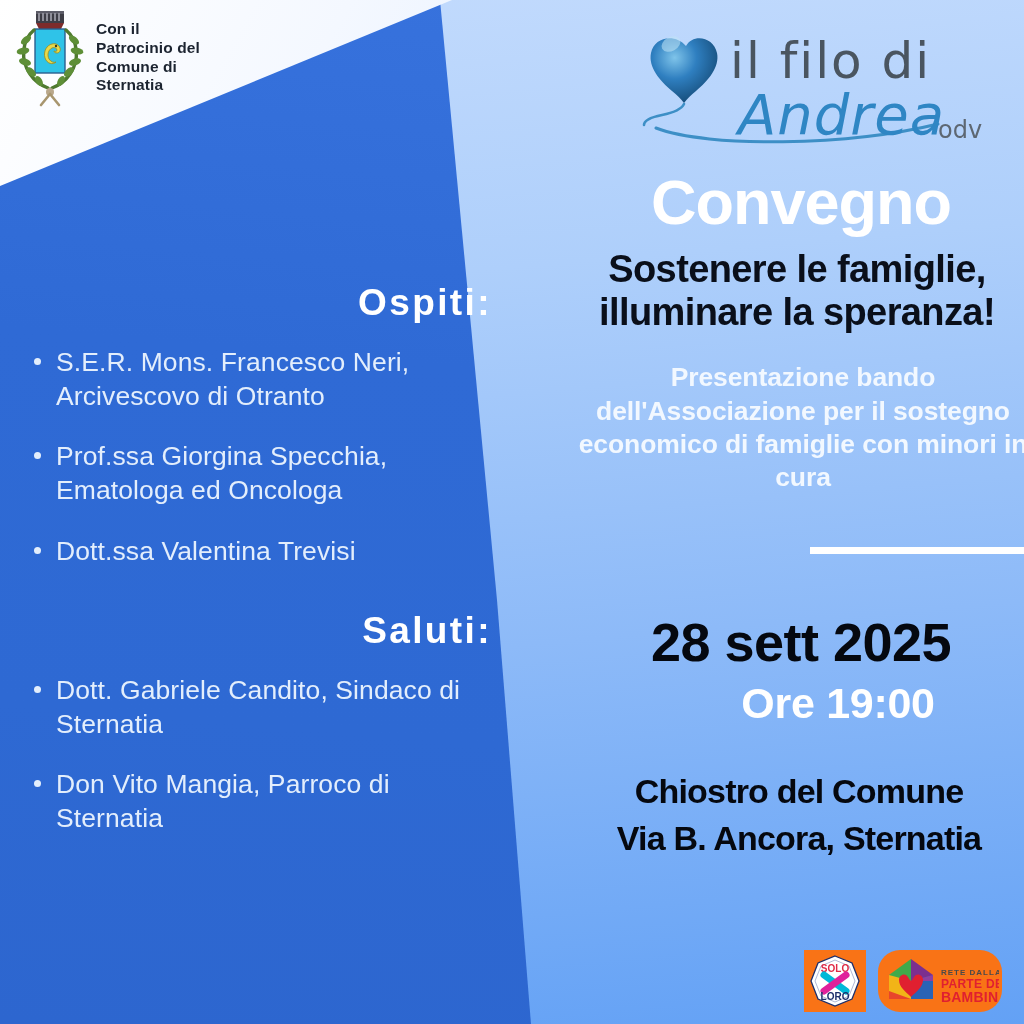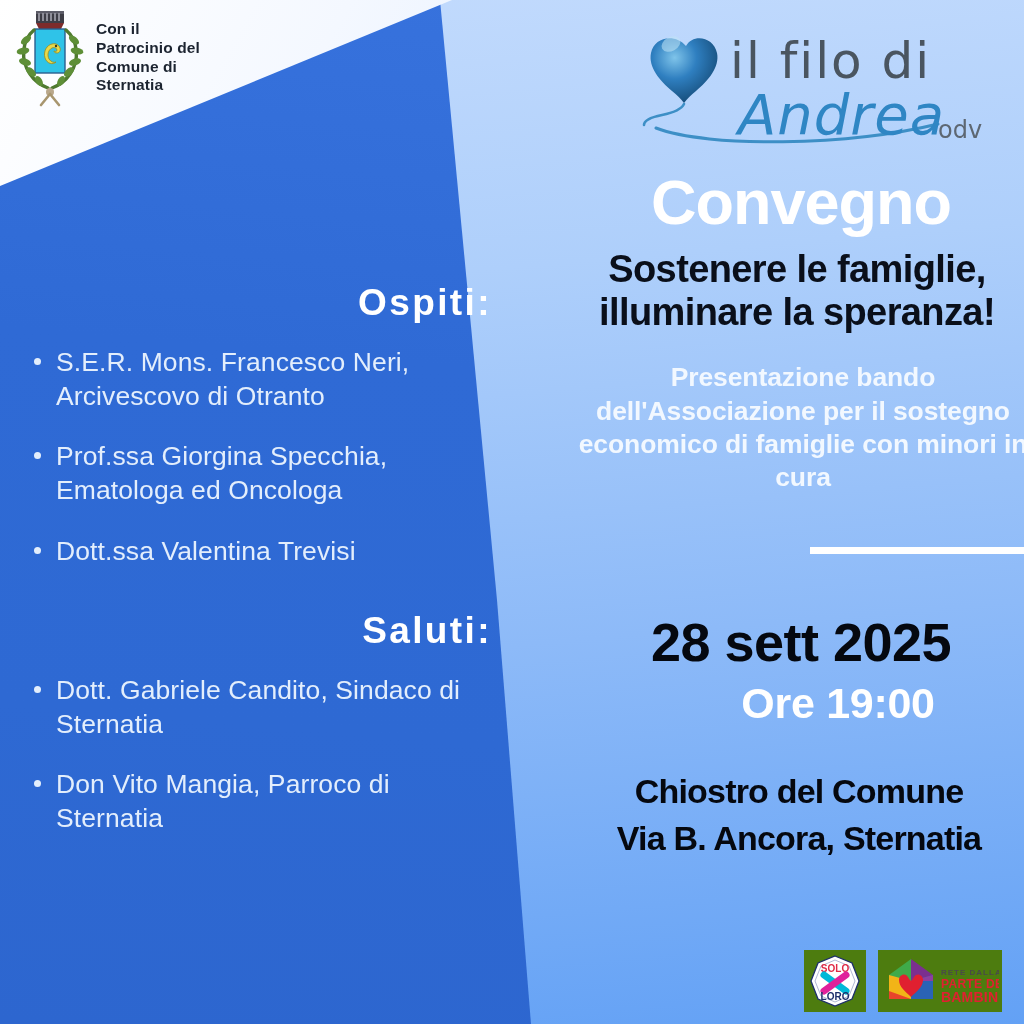--- a/index.html
+++ b/index.html
@@ -101,25 +101,25 @@
     line-height:1.38; margin-top:40px; letter-spacing:-.8px;
     margin-left:26px;
   }
 
   
   .sponsors{
     position:absolute; right:22px; bottom:12px;
     display:flex; align-items:center; gap:12px;
   }
   .logo-card{
-    background:#4d7c0f; display:flex; align-items:center;
+    background:#f97316; display:flex; align-items:center;
     justify-content:center;
   }
   .logo-solo{ width:62px; height:62px; }
-  .logo-rete{ width:124px; height:62px; }
+  .logo-rete{ width:124px; height:62px;border-radius:22px; }
   .logo-card svg{ display:block; }
 </style>
 </head>
 <body>
 
 <div class="bg-layer">
   <div class="blue-panel"></div>
   <div class="white-corner"></div>
 </div>
 

